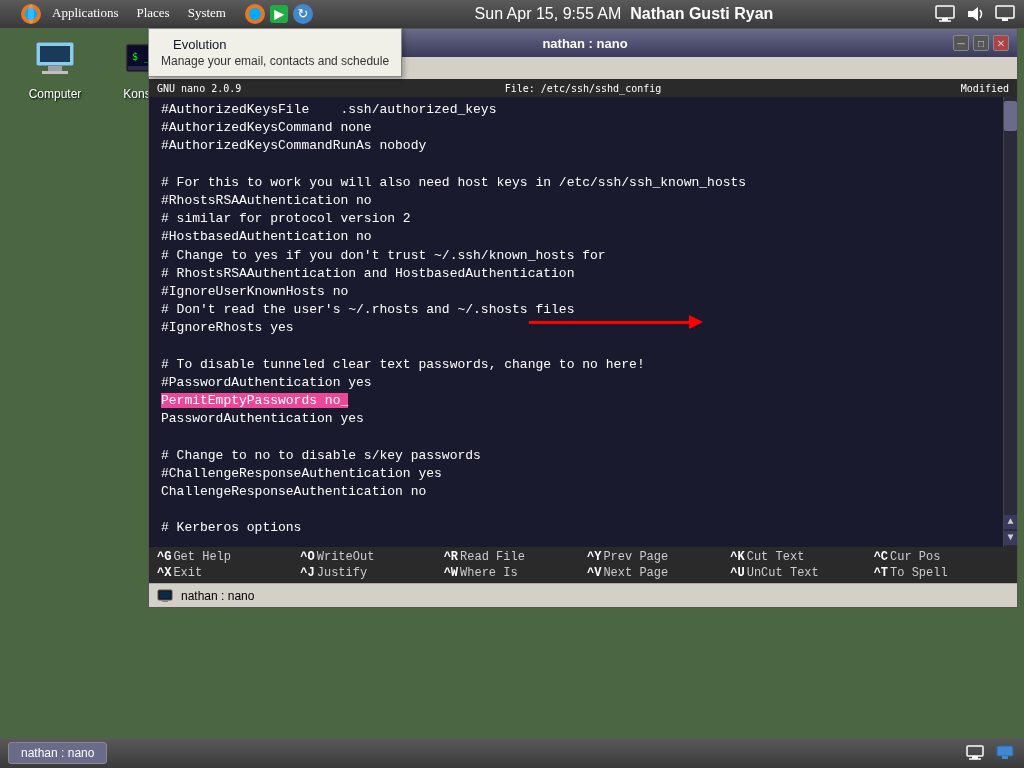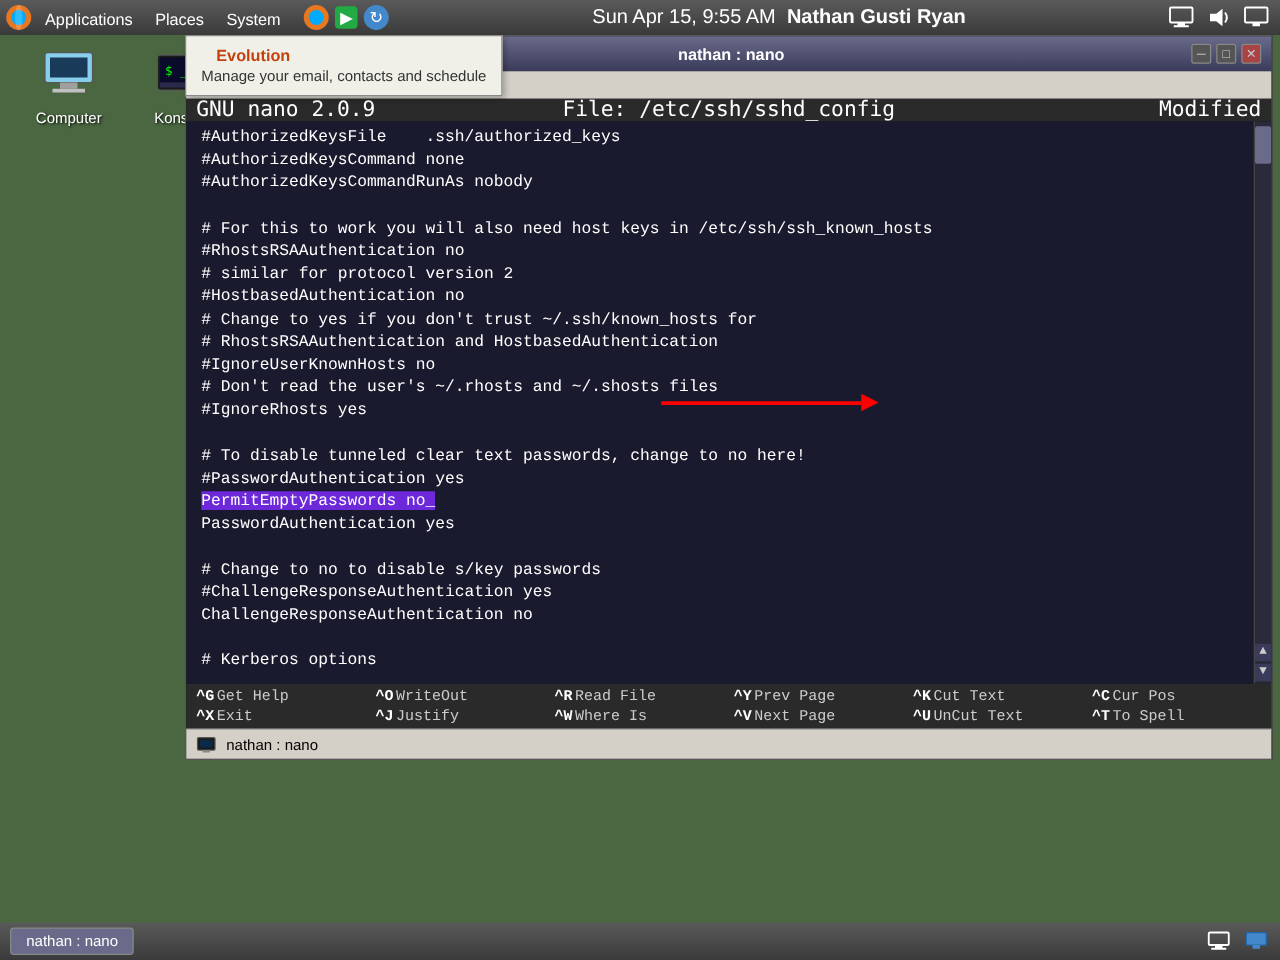--- a/index.html
+++ b/index.html
@@ -20,23 +20,24 @@
       display: flex;
       align-items: center;
       justify-content: space-between;
       position: absolute;
       top: 0;
       left: 0;
       z-index: 100;
     }
     .taskbar-left {
       display: flex;
-      align-items: flex-end;
+      align-items: flex-start;
       gap: 2px;
-      padding-left: 4px;
+      padding-left: 20px;
+      font-family: Liberation Serif, serif;
     }
     .taskbar-menu-item {
       color: white;
       font-size: 13px;
       padding: 2px 8px;
       cursor: pointer;
     }
     .taskbar-center {
       color: white;
       font-size: 16px;
@@ -87,22 +88,22 @@
       top: 28px;
       left: 148px;
       background: #f0f0e8;
       border: 1px solid #888;
       padding: 8px 12px;
       font-size: 13px;
       z-index: 200;
       box-shadow: 2px 2px 5px rgba(0,0,0,0.3);
     }
     .tooltip-title {
-      font-weight: bold;
-      color: #c2410c;
+      font-weight: normal;
+      color: #0f172a;
       margin-bottom: 2px;
       padding-left: 12px;
     }
     .tooltip-desc {
       color: #333;
       font-size: 12px;
     }
 
     
     .nano-window {
@@ -163,21 +164,21 @@
       color: #000;
       cursor: pointer;
       text-decoration: underline;
     }
 
     
     .nano-statusbar {
       height: 18px;
       background: #2a2a2a;
       color: white;
-      font-size: 17px;
+      font-size: 10px;
       font-family: monospace;
       display: flex;
       align-items: center;
       padding: 0 8px;
     }
     .status-left { flex: 1; }
     .status-center { flex: 2; text-align: center; }
     .status-right { flex: 1; text-align: right; }
 
     
@@ -406,21 +407,21 @@
 # similar for protocol version 2
 #HostbasedAuthentication no
 # Change to yes if you don't trust ~/.ssh/known_hosts for
 # RhostsRSAAuthentication and HostbasedAuthentication
 #IgnoreUserKnownHosts no
 # Don't read the user's ~/.rhosts and ~/.shosts files
 #IgnoreRhosts yes
 
 # To disable tunneled clear text passwords, change to no here!
 #PasswordAuthentication yes
-<span style="background:#6d28d9;">PermitEmptyPasswords no_</span>
+<span style="background:#ec4899;">PermitEmptyPasswords no_</span>
 PasswordAuthentication yes
 
 # Change to no to disable s/key passwords
 #ChallengeResponseAuthentication yes
 ChallengeResponseAuthentication no
 
 # Kerberos options</pre>
 
     <div style="position:absolute; top:218px; left:380px; display:flex; align-items:center;">
       <div style="width:160px; height:3px; background:red;"></div>

